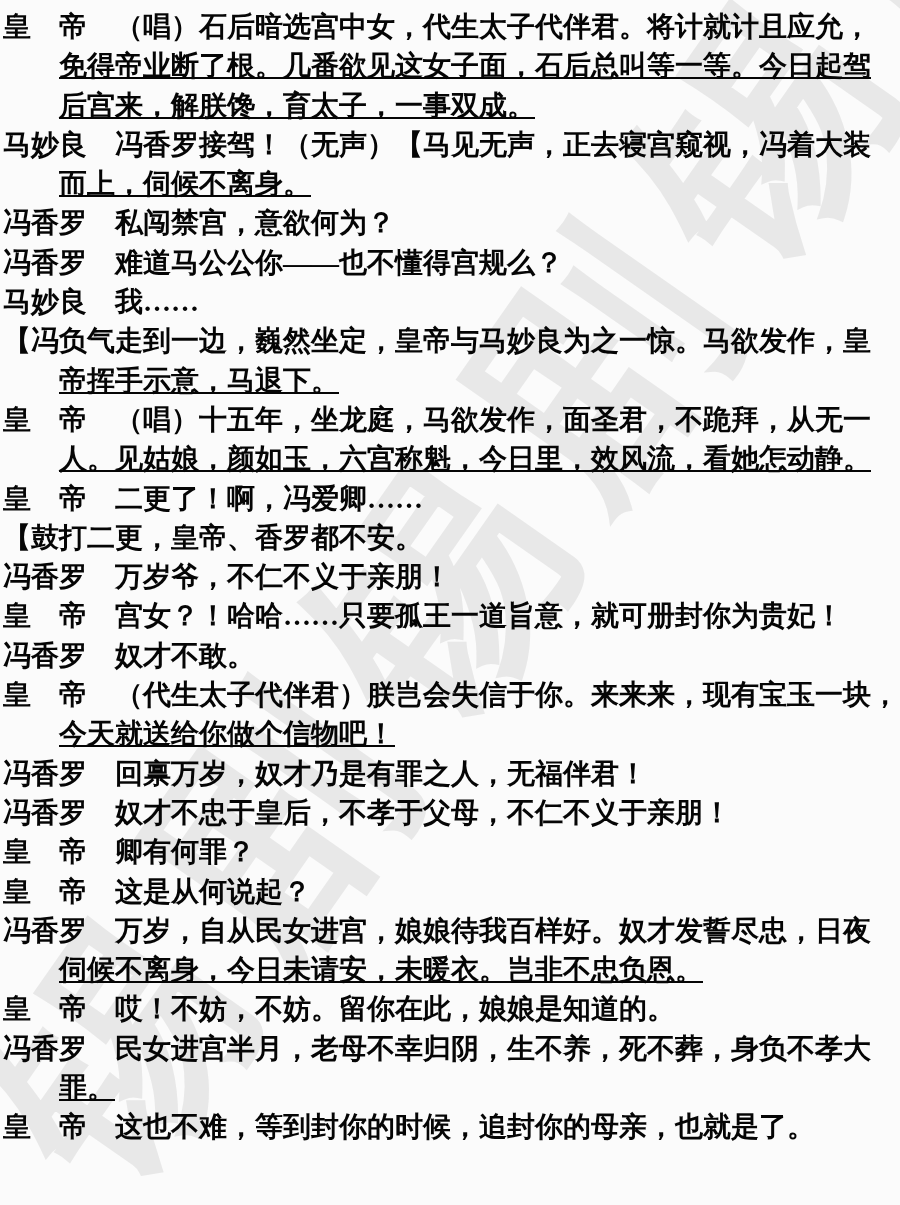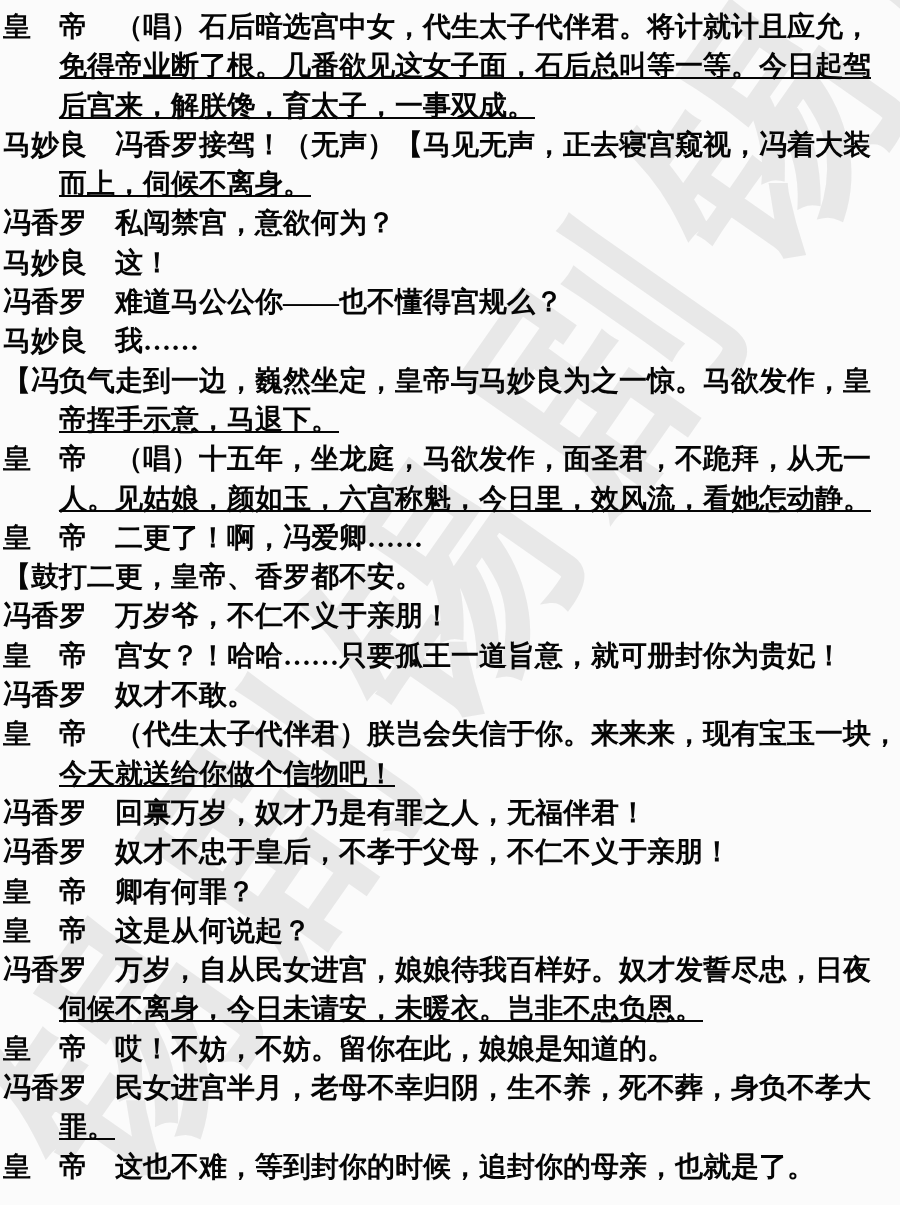--- a/index.html
+++ b/index.html
@@ -52,21 +52,20 @@
 
 <div class="page">
   <div class="watermark">锡剧锡剧锡剧</div>
   <div class="content" id="script-body">
       <div class="line dialogue"><span class="speaker">皇　帝</span><span>（唱）石后暗选宫中女，代生太子代伴君。将计就计且应允，</span></div>
       <div class="line continuation"><span>免得帝业断了根。几番欲见这女子面，石后总叫等一等。今日起驾</span></div>
       <div class="line continuation"><span>后宫来，解朕馋，育太子，一事双成。</span></div>
       <div class="line dialogue"><span class="speaker">马妙良</span><span>冯香罗接驾！（无声）【马见无声，正去寝宫窥视，冯着大装</span></div>
       <div class="line continuation"><span>而上，伺候不离身。</span></div>
       <div class="line dialogue"><span class="speaker">冯香罗</span><span>私闯禁宫，意欲何为？</span></div>
-      <div class="line dialogue"><span class="speaker">马妙良</span><span>这！</span></div>
       <div class="line dialogue"><span class="speaker">冯香罗</span><span>难道马公公你——也不懂得宫规么？</span></div>
       <div class="line dialogue"><span class="speaker">马妙良</span><span>我……</span></div>
       <div class="line stage"><span>【冯负气走到一边，巍然坐定，皇帝与马妙良为之一惊。马欲发作，皇</span></div>
       <div class="line continuation"><span>帝挥手示意，马退下。</span></div>
       <div class="line dialogue"><span class="speaker">皇　帝</span><span>（唱）十五年，坐龙庭，马欲发作，面圣君，不跪拜，从无一</span></div>
       <div class="line continuation"><span>人。见姑娘，颜如玉，六宫称魁，今日里，效风流，看她怎动静。</span></div>
       <div class="line dialogue"><span class="speaker">皇　帝</span><span>二更了！啊，冯爱卿……</span></div>
       <div class="line stage"><span>【鼓打二更，皇帝、香罗都不安。</span></div>
       <div class="line dialogue"><span class="speaker">冯香罗</span><span>万岁爷，不仁不义于亲朋！</span></div>
       <div class="line dialogue"><span class="speaker">皇　帝</span><span>宫女？！哈哈……只要孤王一道旨意，就可册封你为贵妃！</span></div>

